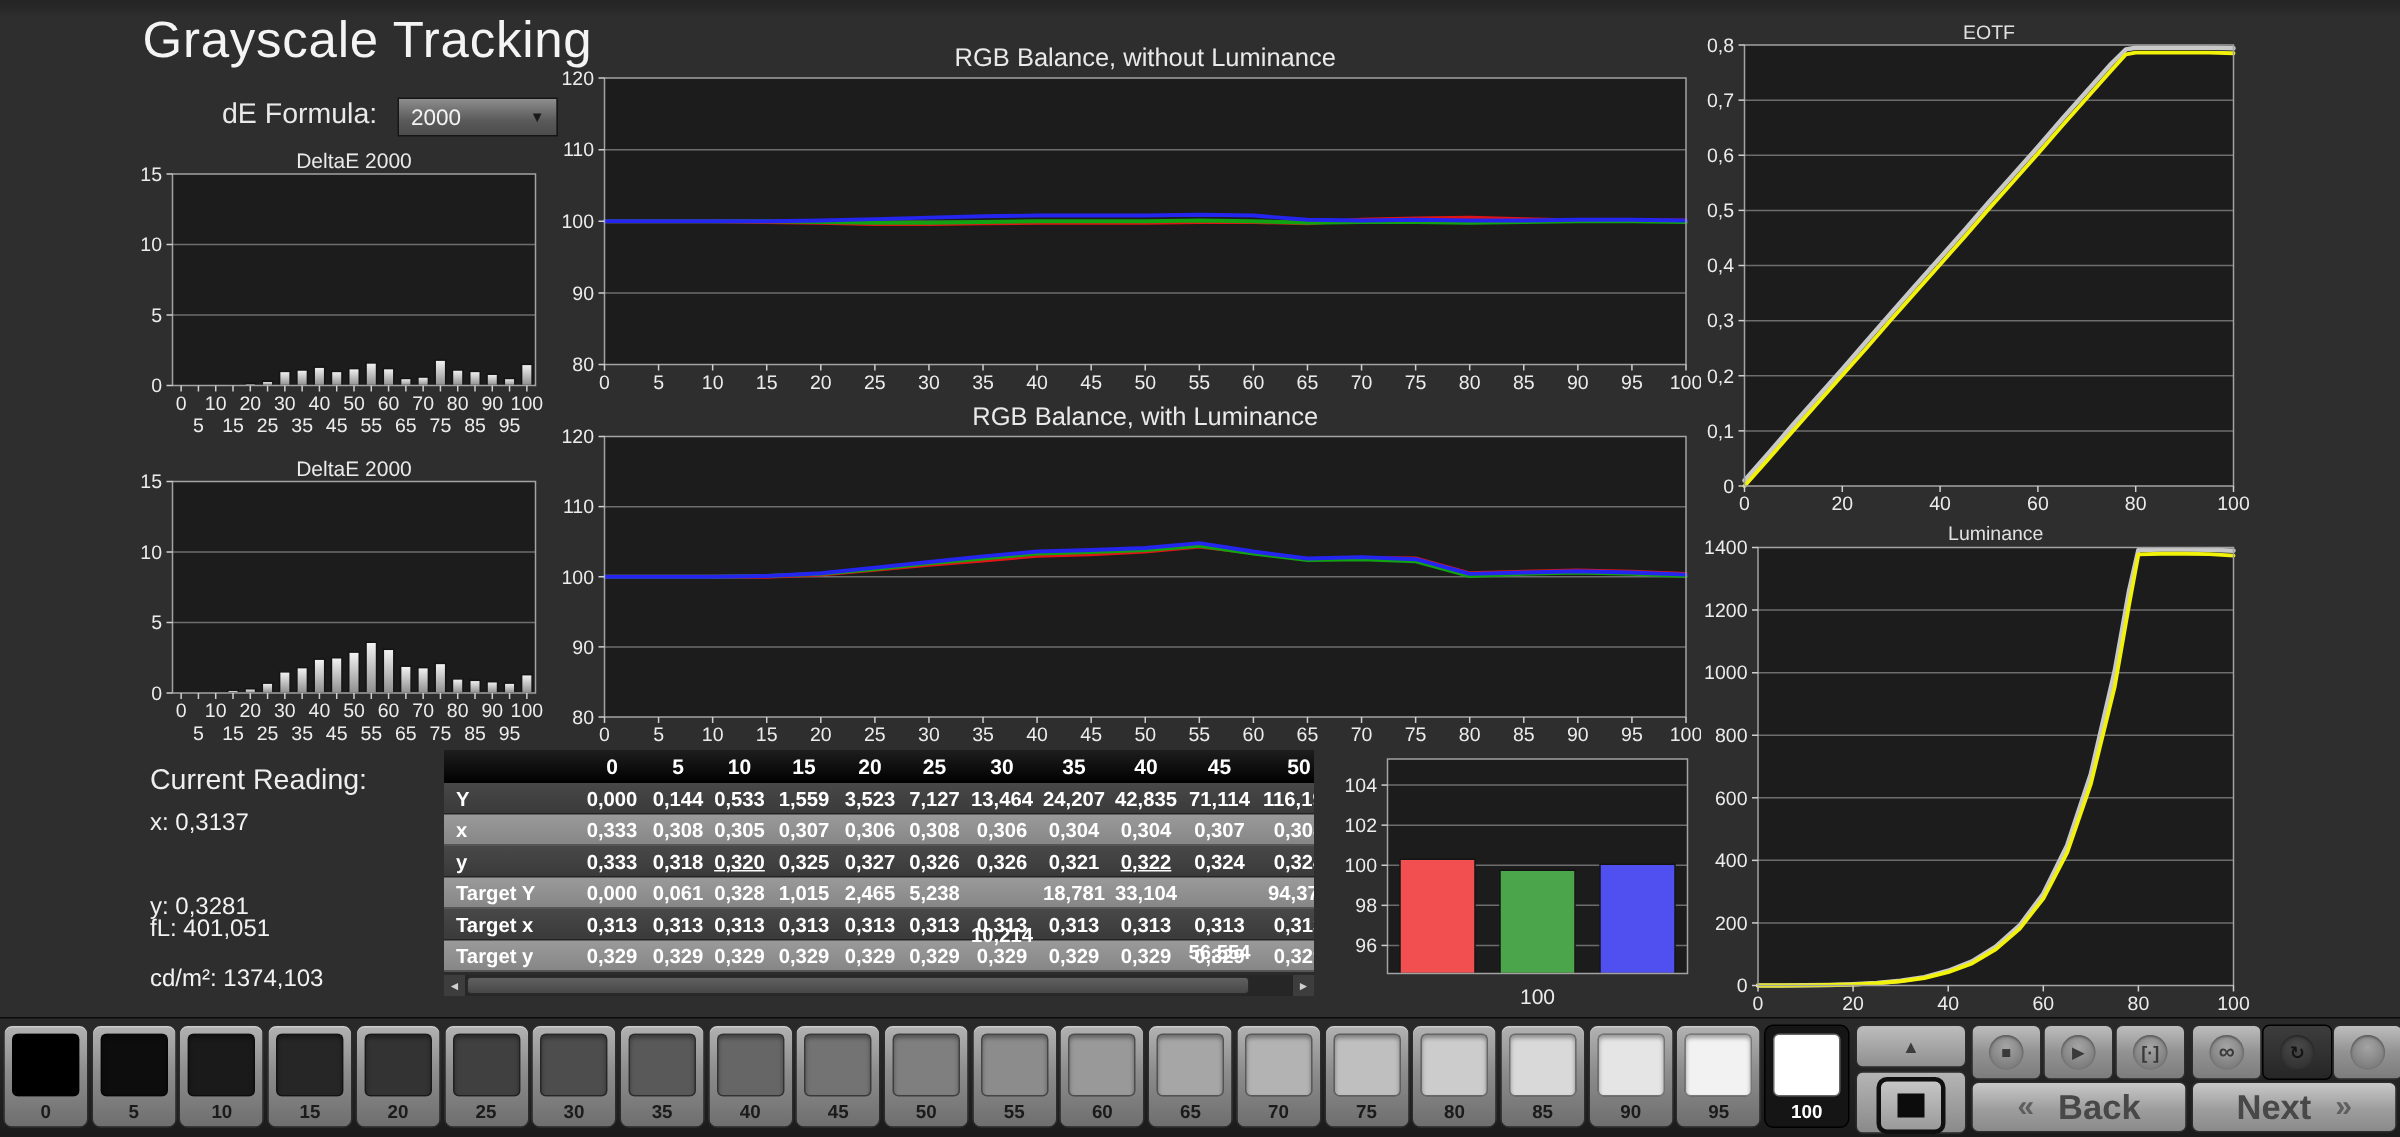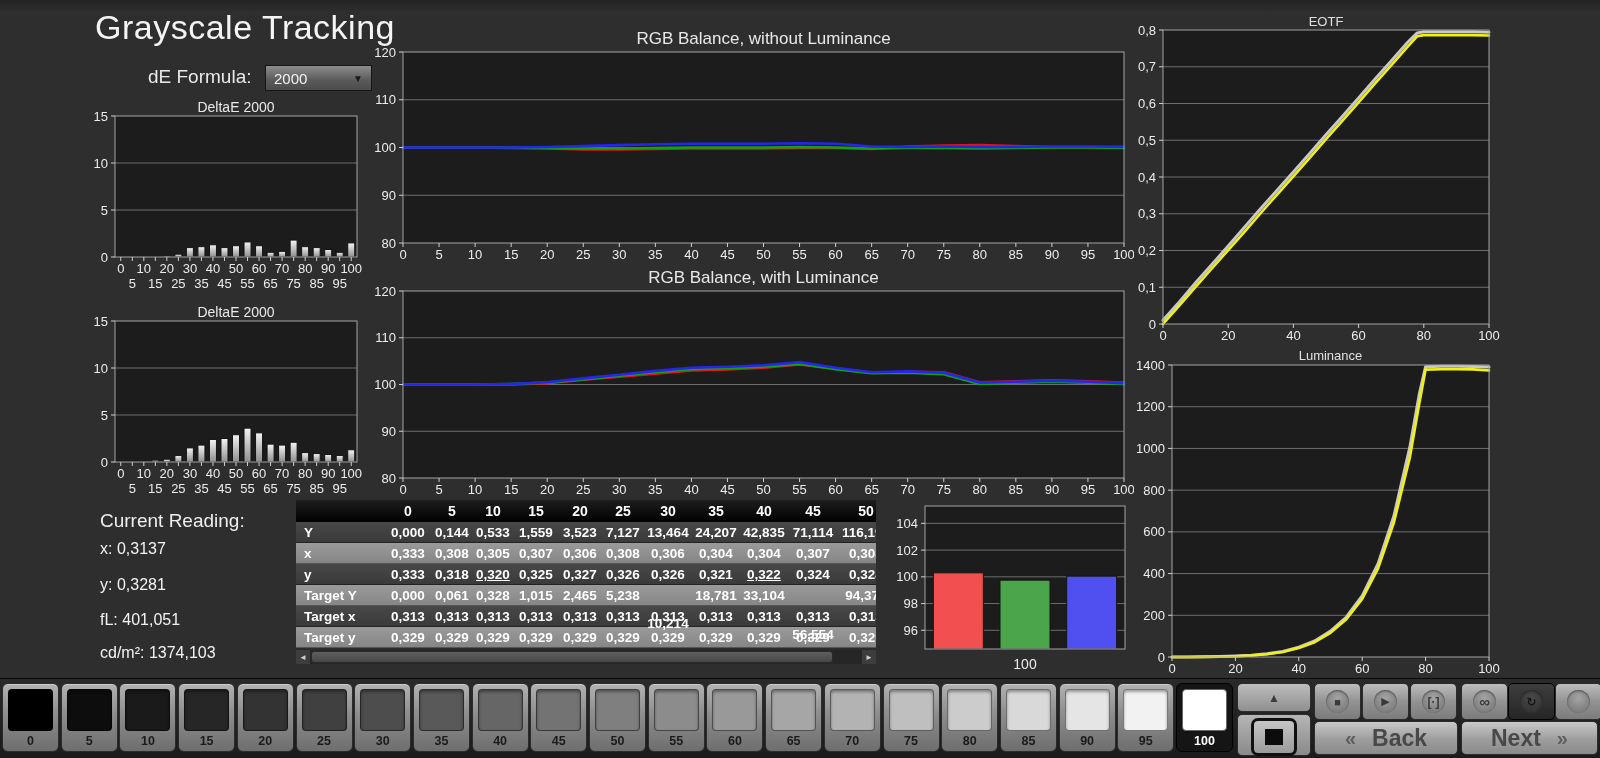--- a/index.html
+++ b/index.html
@@ -509,21 +509,21 @@
         <line x1="230.2" y1="298" x2="230.2" y2="302" stroke="#cfcfcf"></line>
         <text x="230.2" y="314" text-anchor="middle" fill="#ececec" font-size="13">60</text>
         <line x1="293.6" y1="298" x2="293.6" y2="302" stroke="#cfcfcf"></line>
         <text x="293.6" y="314" text-anchor="middle" fill="#ececec" font-size="13">80</text>
         <line x1="357" y1="298" x2="357" y2="302" stroke="#cfcfcf"></line>
         <text x="357" y="314" text-anchor="middle" fill="#ececec" font-size="13">100</text>
       </svg></div>
 
   <div class="abs rtitle">Current Reading:</div>
   <div class="abs rline reading" style="top:540px;">x: 0,3137</div>
-  <div class="abs rline reading" style="top:576px;">y: 0,3281</div>
+  <div class="abs rline reading" style="top:596px;">y: 0,3281</div>
   <div class="abs rline reading" style="top:611px;">fL: 401,051</div>
   <div class="abs rline reading" style="top:644px;">cd/m²: 1374,103</div>
 
   <div class="abs dtable">
     <div id="tbody">
         <div class="trow thead">
           <div class="tc" style="width: 88px;"></div>
           <div class="tc" style="width: 48px;">0</div>
           <div class="tc" style="width: 40px;">5</div>
           <div class="tc" style="width: 42px;">10</div>

